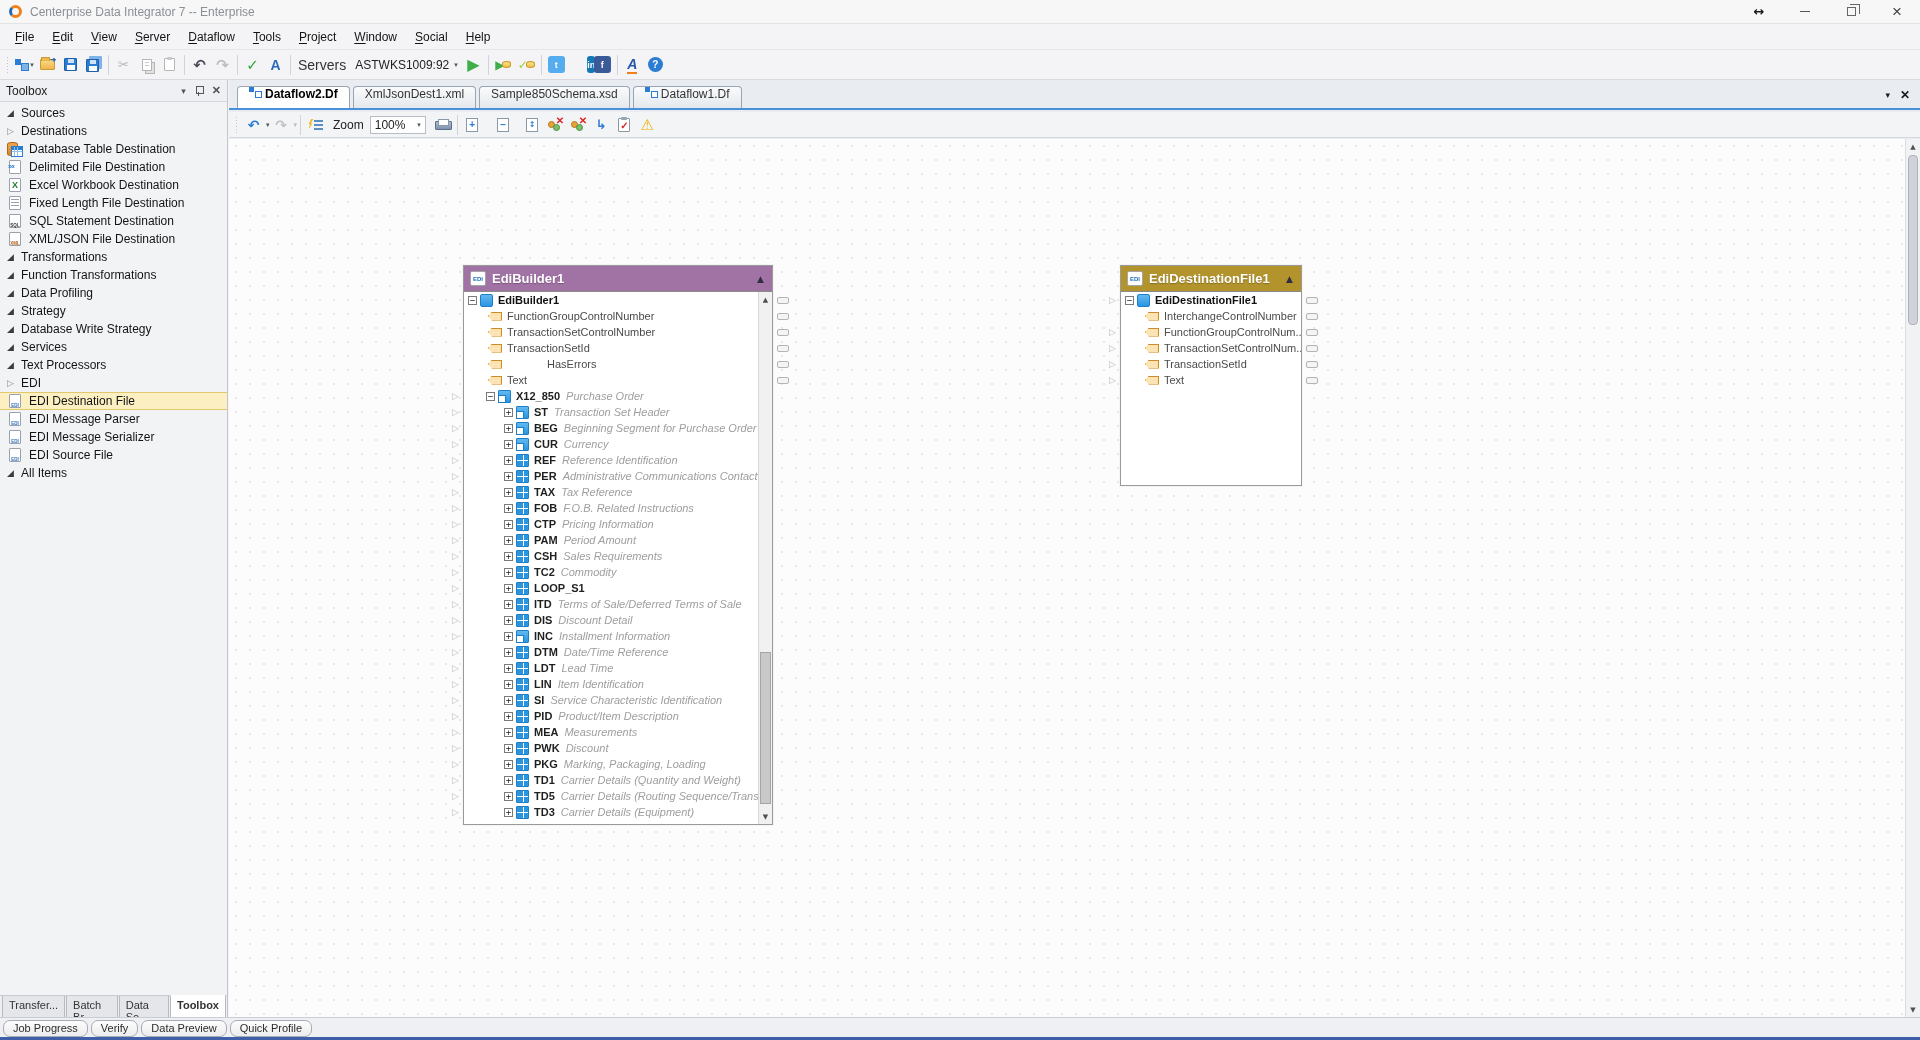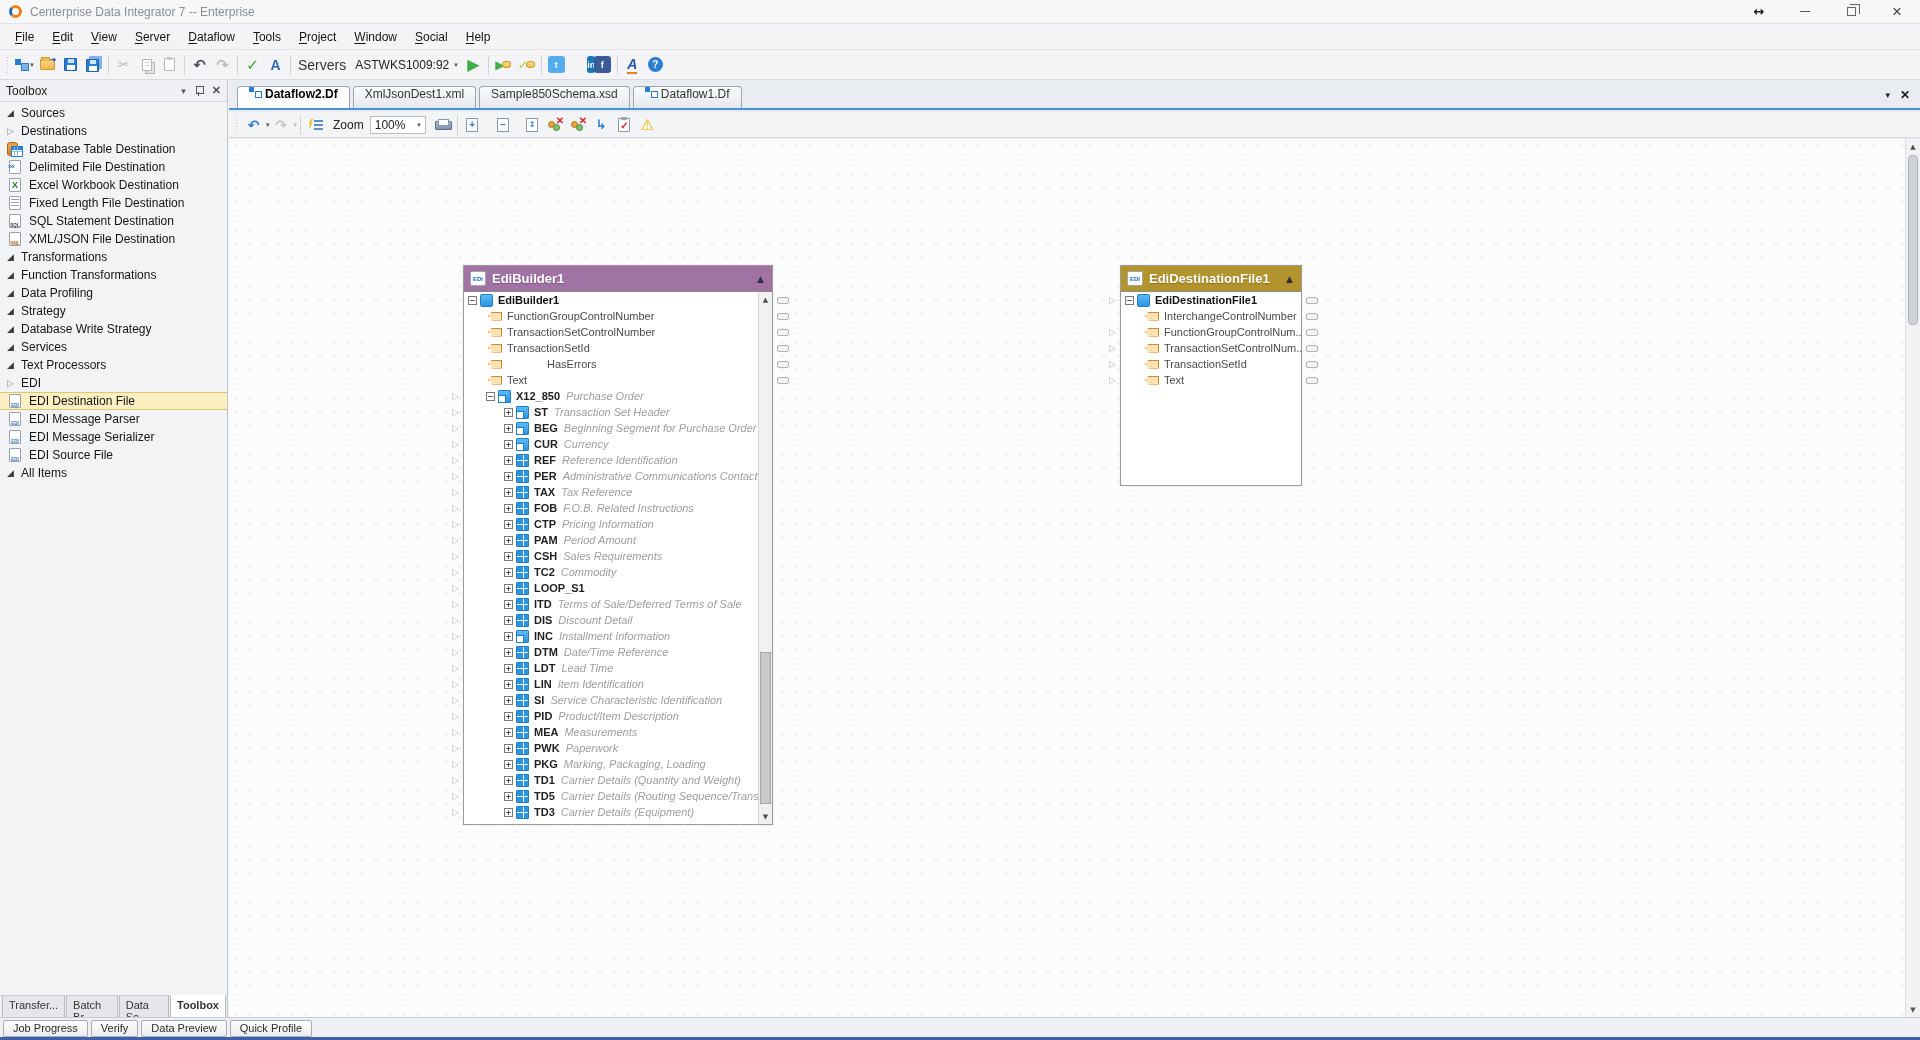--- a/index.html
+++ b/index.html
@@ -76,21 +76,21 @@
   .ic-lines::after { content:""; position:absolute; left:4px; top:3px; width:8px; height:8px; background:repeating-linear-gradient(#9aa0ad 0 1px, transparent 1px 3px); }
 
   
   #leftpanel-tabs { height:22px; border-top:1px solid #c9ccd3; background:#eceef1; display:flex; align-items:flex-start; padding-left:2px; }
   .ptab { font-size:11px; color:#333; padding:3px 6px 16px; border:1px solid #b7bac1; border-top:none; background:#e4e6ea; border-radius:0 0 3px 3px; margin-right:1px; }
   .ptab.active { background:#fff; font-weight:bold; border-top:1px solid #fff; margin-top:-1px; }
 
   
   #statusbar { position:absolute; left:0; bottom:0; width:1920px; height:23px; background:#eef0f3; border-top:1px solid #c9ccd3; }
   #status-tabs { display:flex; align-items:center; height:19px; padding:2px 0 0 3px; gap:3px; }
-  .stab { font-size:11px; color:#2c2c2c; padding:1px 9px 2px; border:1px solid #a8abb2; border-radius:2px; background:linear-gradient(#fdfdfd,#ececee); }
+  .stab { font-size:11px; color:#2c2c2c; padding:1px 9px 2px; border:1px solid #a8abb2; border-radius:7px; background:linear-gradient(#fdfdfd,#ececee); }
   #status-strip { position:absolute; left:0; bottom:0; width:100%; height:3px; background:#3f5fa8; }
 
   
   #docarea { position:absolute; left:229px; top:80px; right:0; bottom:23px; background:#e9ecf0; }
   #tabstrip { position:absolute; left:0; top:6px; right:0; height:24px; display:flex; align-items:flex-end; padding-left:8px; border-bottom:2px solid #4a90d9; }
   .dtab { height:22px; display:flex; align-items:flex-start; gap:3px; font-size:12px; color:#333; padding:0 11px; border:1px solid #9aa5b4; border-bottom:none; border-radius:4px 4px 0 0; background:linear-gradient(#fafbfc,#e4e8ed); margin-right:3px; }
   .dtab.active { background:#fff; font-weight:bold; color:#000; }
   .df-icon { width:13px; height:11px; position:relative; flex:none; }
   .df-icon::before { content:""; position:absolute; left:0; top:0; width:5px; height:5px; background:#2b7cd3; }
   .df-icon::after { content:""; position:absolute; right:0; bottom:0; width:5px; height:5px; background:#fff; border:1px solid #2b7cd3; }
@@ -628,21 +628,21 @@
             <div class="nrow" style="padding-left: 40px;">
               <span class="exp">+</span>
               <span class="seg-ic multi"></span>
               <span class="ncode">MEA</span>
               <span class="ndesc">Measurements</span>
             </div>
             <div class="nrow" style="padding-left: 40px;">
               <span class="exp">+</span>
               <span class="seg-ic multi"></span>
               <span class="ncode">PWK</span>
-              <span class="ndesc">Paperwork</span>
+              <span class="ndesc">Discount</span>
             </div>
             <div class="nrow" style="padding-left: 40px;">
               <span class="exp">+</span>
               <span class="seg-ic multi"></span>
               <span class="ncode">PKG</span>
               <span class="ndesc">Marking, Packaging, Loading</span>
             </div>
             <div class="nrow" style="padding-left: 40px;">
               <span class="exp">+</span>
               <span class="seg-ic multi"></span>

